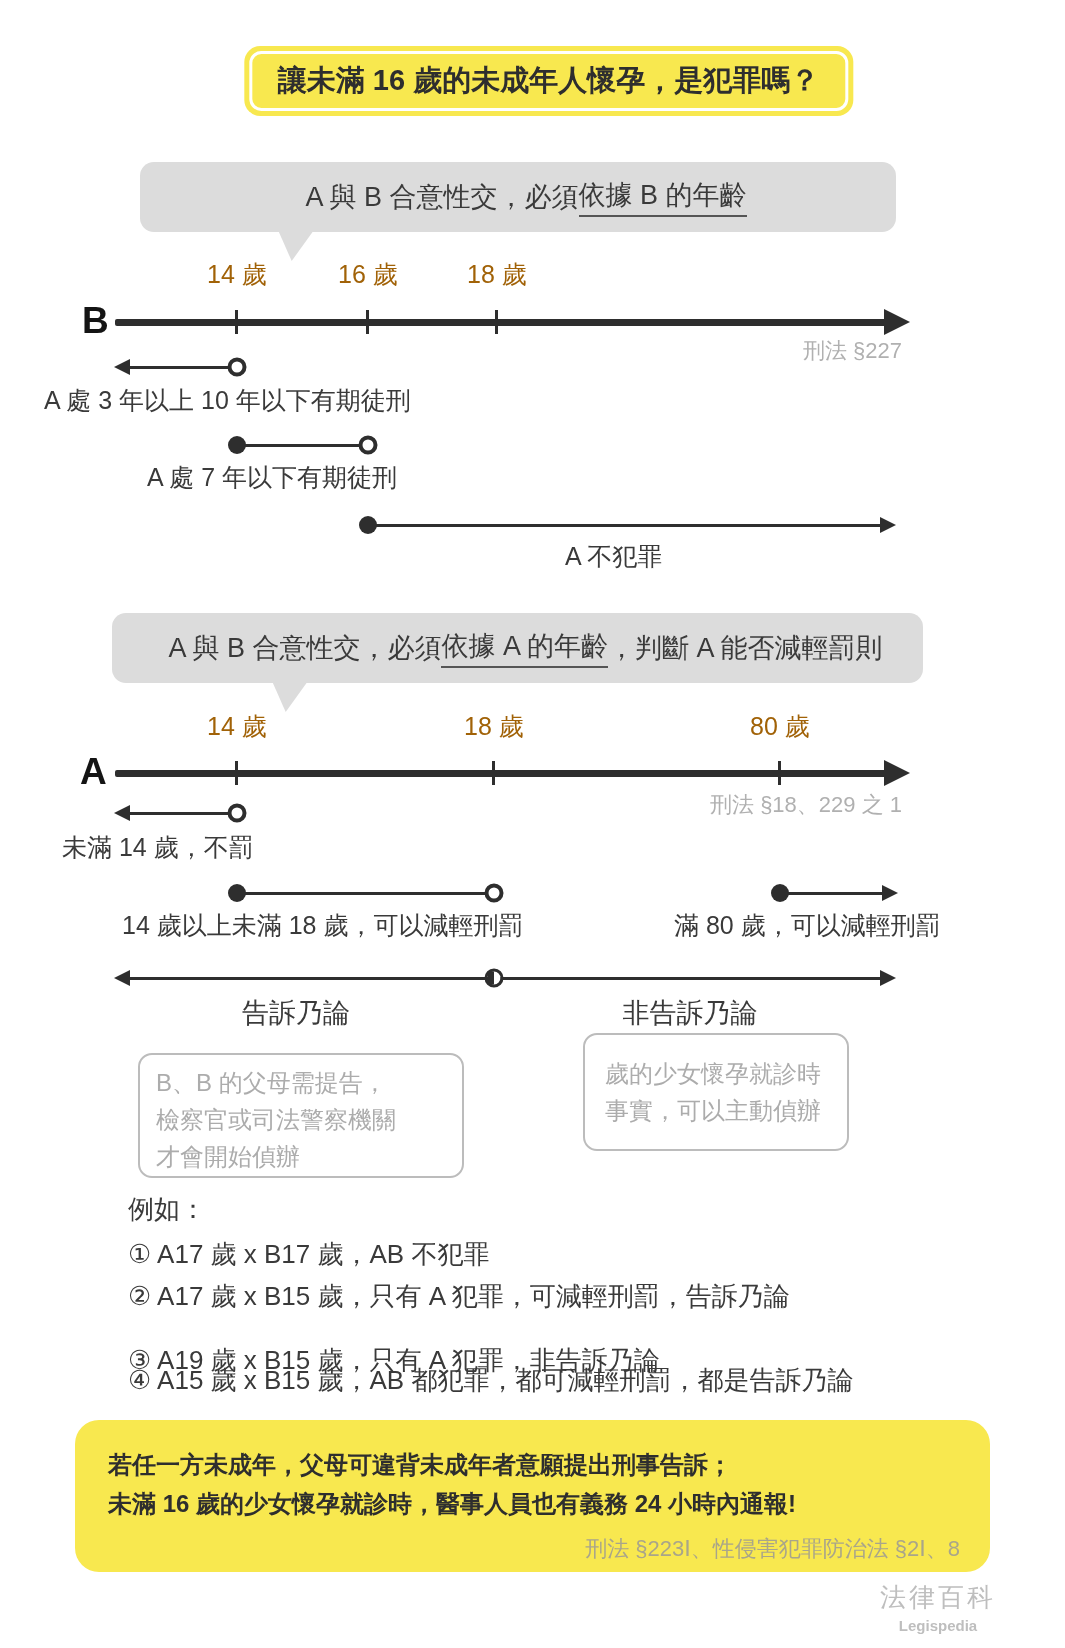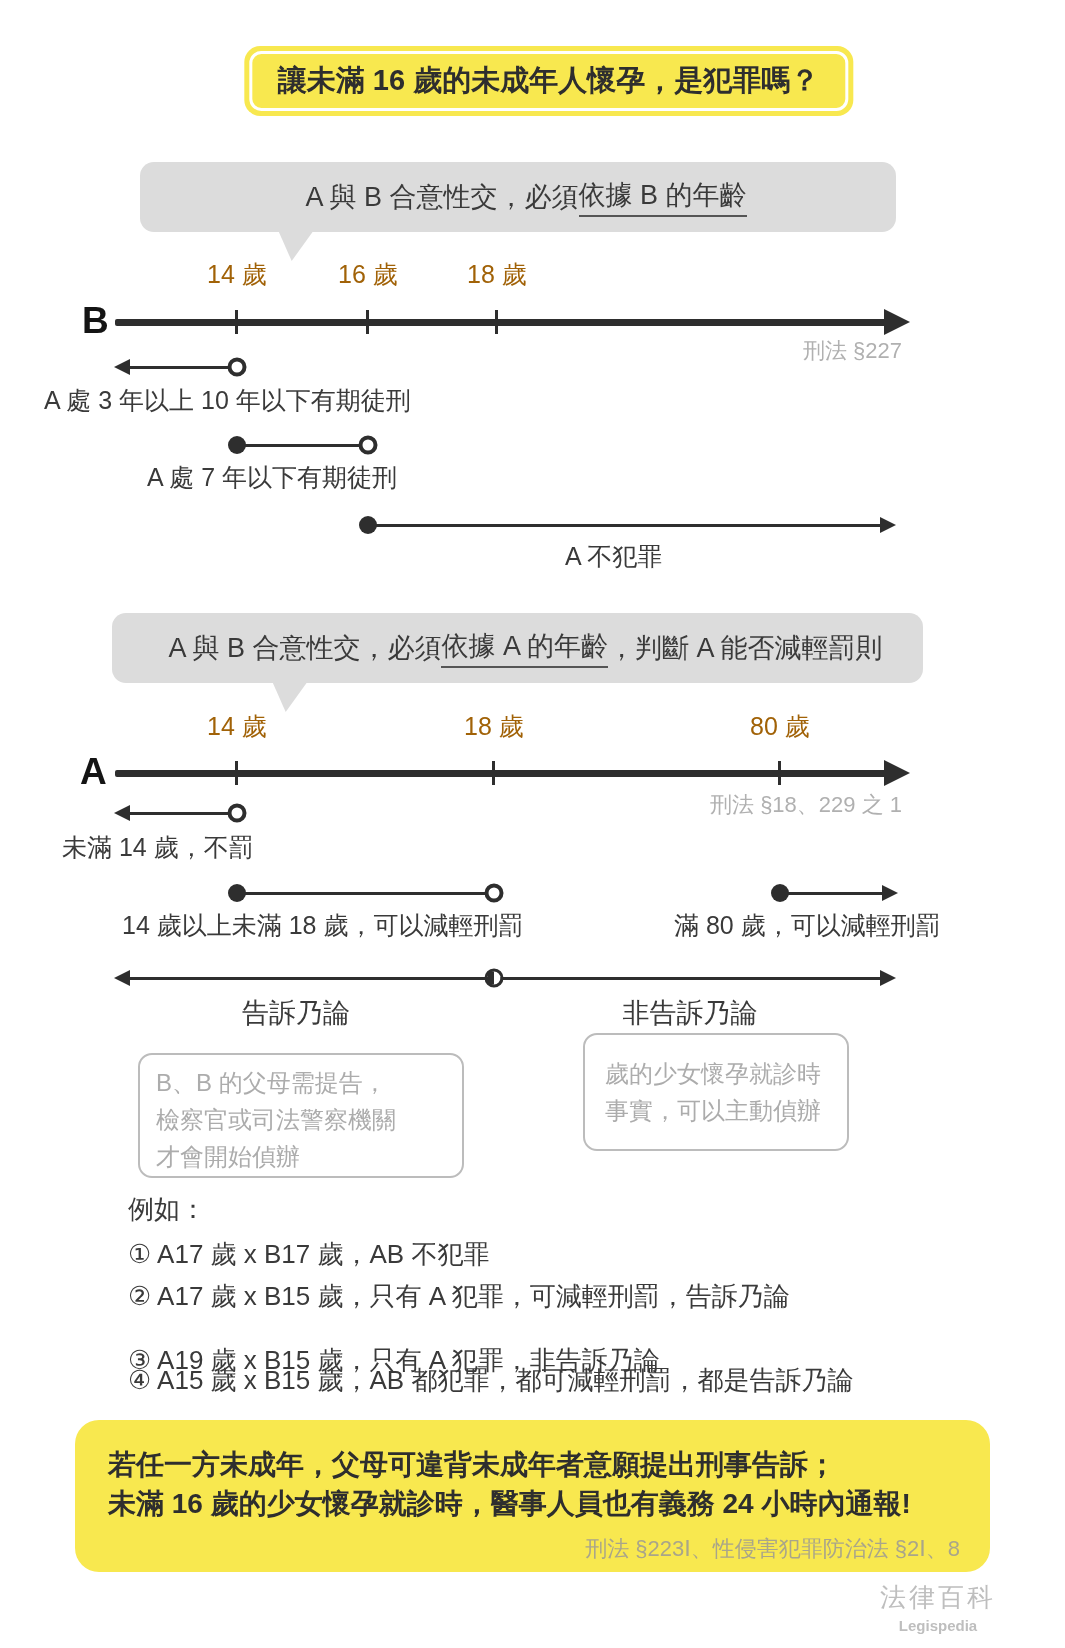--- a/index.html
+++ b/index.html
@@ -55,21 +55,21 @@
     color:#acacac; font-size:24px; line-height:37px; white-space:nowrap; }
   .note-box.pad { padding:9px 12px 0 16px;margin-top:20px; }
   .note-box.center { display:flex; flex-direction:column; justify-content:center; padding-left:20px; }
 
   
   .ex { position:absolute; left:128px; font-size:26px; color:#3a3a3a; white-space:nowrap; }
 
   
   .notice { position:absolute; left:75px; top:1420px; width:915px; height:152px;
     background:#f8e84f; border-radius:24px; box-sizing:border-box; padding:25px 30px 0 33px; }
-  .notice-line { font-size:28px; font-weight:bold; color:#2e2e2e; line-height:39px; white-space:nowrap; }
+  .notice-line { font-size:24px; font-weight:bold; color:#2e2e2e; line-height:39px; white-space:nowrap; }
   .notice-cite { text-align:right; font-size:22px; color:#a9a58a; margin-top:11px; }
 
   
   .logo { position:absolute; left:876px; top:1580px; width:124px; text-align:center; color:#bebebe; }
   .logo-name { font-size:26px; letter-spacing:3px; }
   .logo-sub { font-size:15px; font-weight:bold; margin-top:2px; }
 </style>
 </head>
 <body>
 

